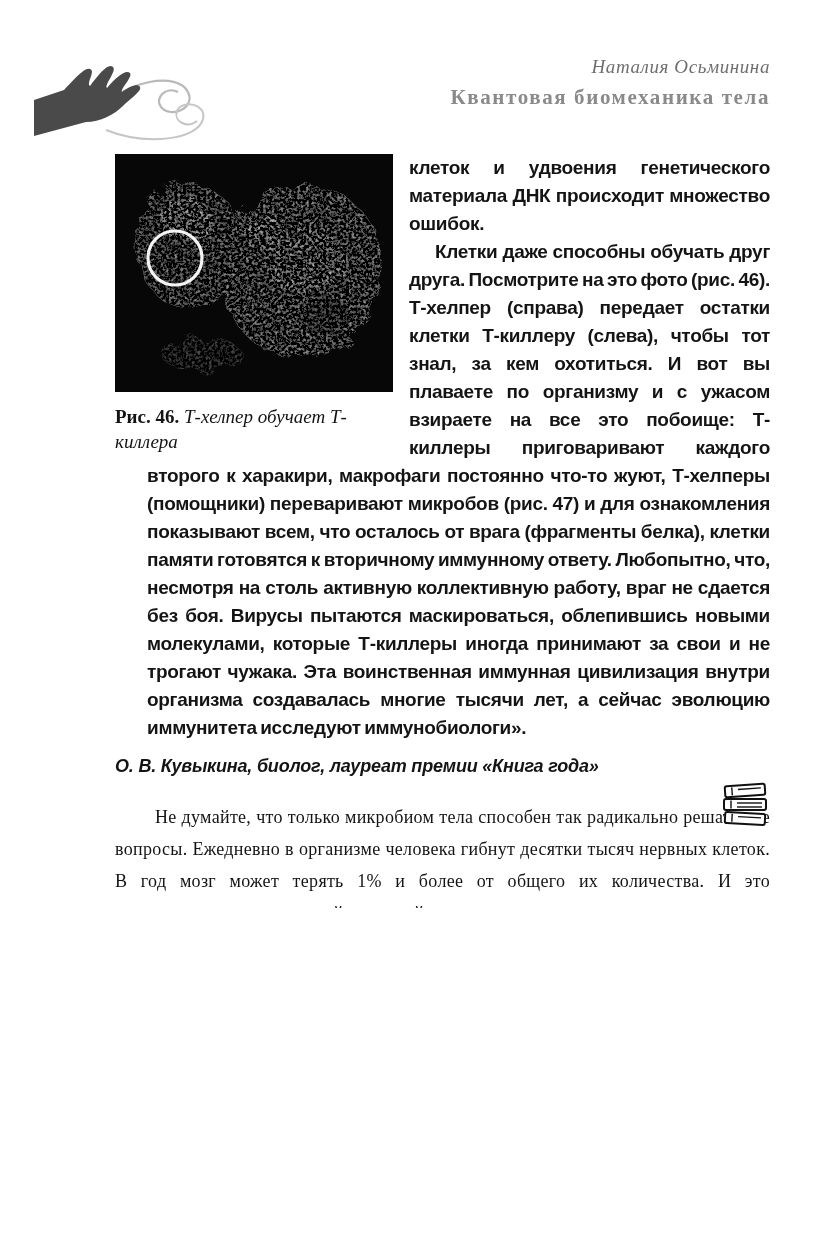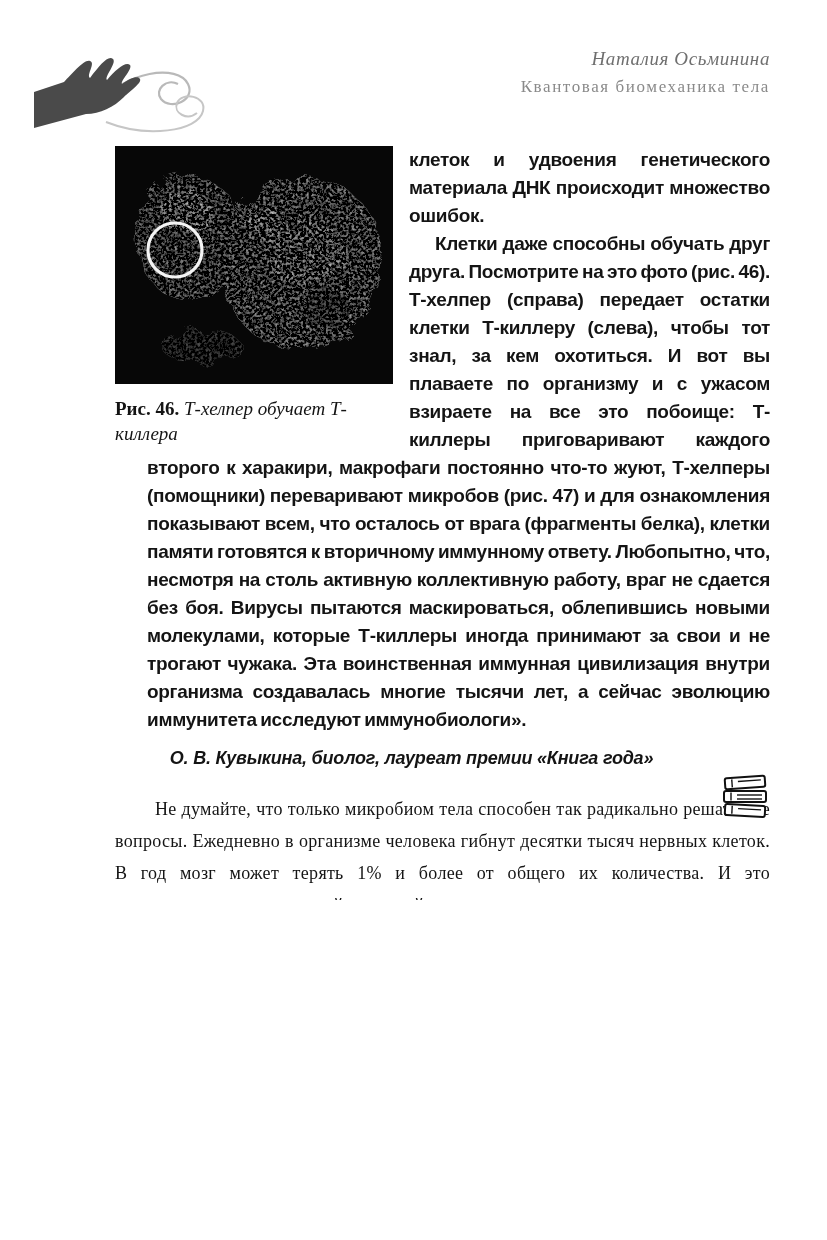--- a/index.html
+++ b/index.html
@@ -3,40 +3,42 @@
 <meta charset="utf-8">
 <style>
   html,body{margin:0;padding:0;background:#ffffff;}
   .page{
     position:relative;
     width:827px;height:900px;
     background:#ffffff;
     overflow:hidden;
     font-family:"Liberation Serif", serif;
     color:#141414;
+    margin-top:8px;
   }
 
   
   .running-head{
     position:absolute;top:48px;right:57px;
     text-align:right;
   }
   .author{
     font-family:"Liberation Serif", serif;
     font-style:italic;
     font-size:19px;
     letter-spacing:.6px;
     color:#6f6f6f;
   }
   .book-title{
     margin-top:7px;
     font-family:"Liberation Serif", serif;
-    font-size:17px;
+    font-size:21px;
     letter-spacing:1.6px;
     color:#8a8a8a;
+    font-weight:bold;
   }
 
   
   .hand{position:absolute;left:34px;top:50px;width:195px;height:105px;}
 
   
   .content{
     position:absolute;left:115px;top:146px;width:655px;
   }
   .micrograph-figure{
@@ -68,21 +70,21 @@
     text-align:justify;
     padding-left:32px;
   }
   .quote p.indent{text-indent:26px;}
 
   .attribution{
     position:relative;
     clear:none;
     margin-top:12px;
     padding-right:62px;
-    text-align:center;
+    text-align:left;
     font-family:"Liberation Sans","DejaVu Sans",sans-serif;
     font-stretch:condensed;
     font-style:italic;
     font-weight:600;
     font-size:18px;
     line-height:25px;
     letter-spacing:-.2px;
   }
   .books{
     position:absolute;right:0;top:28px;width:50px;height:46px;

